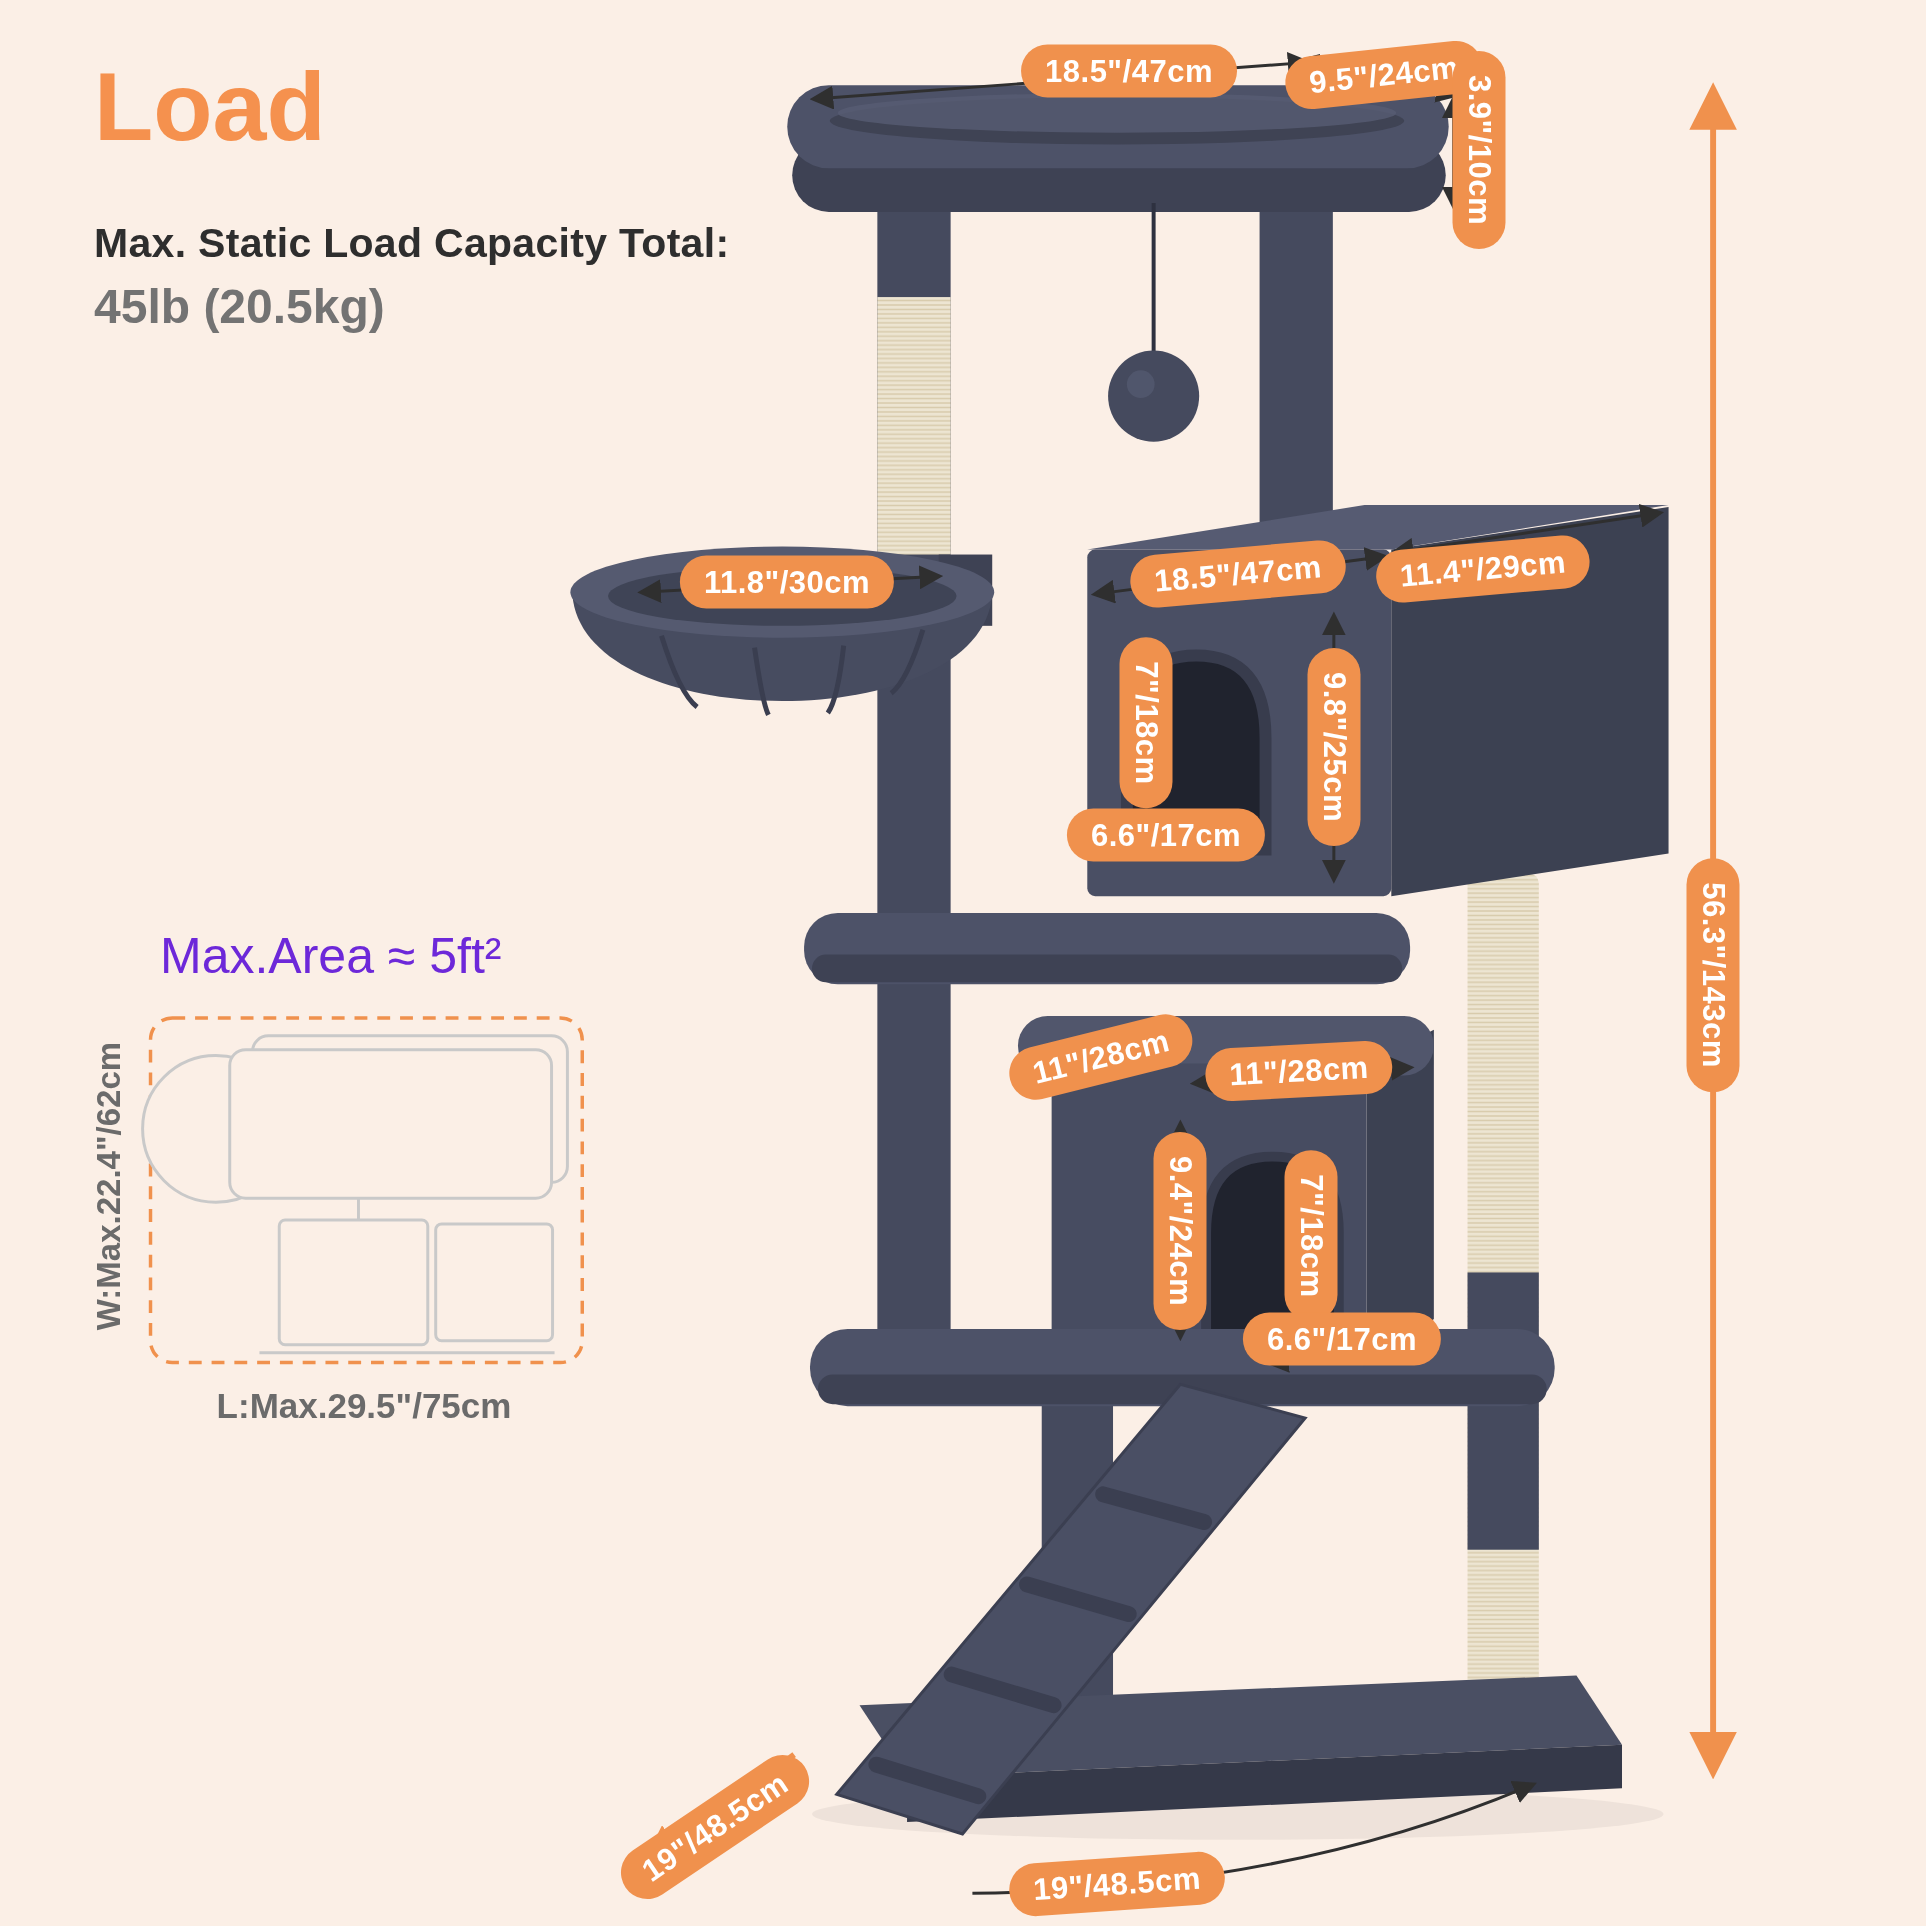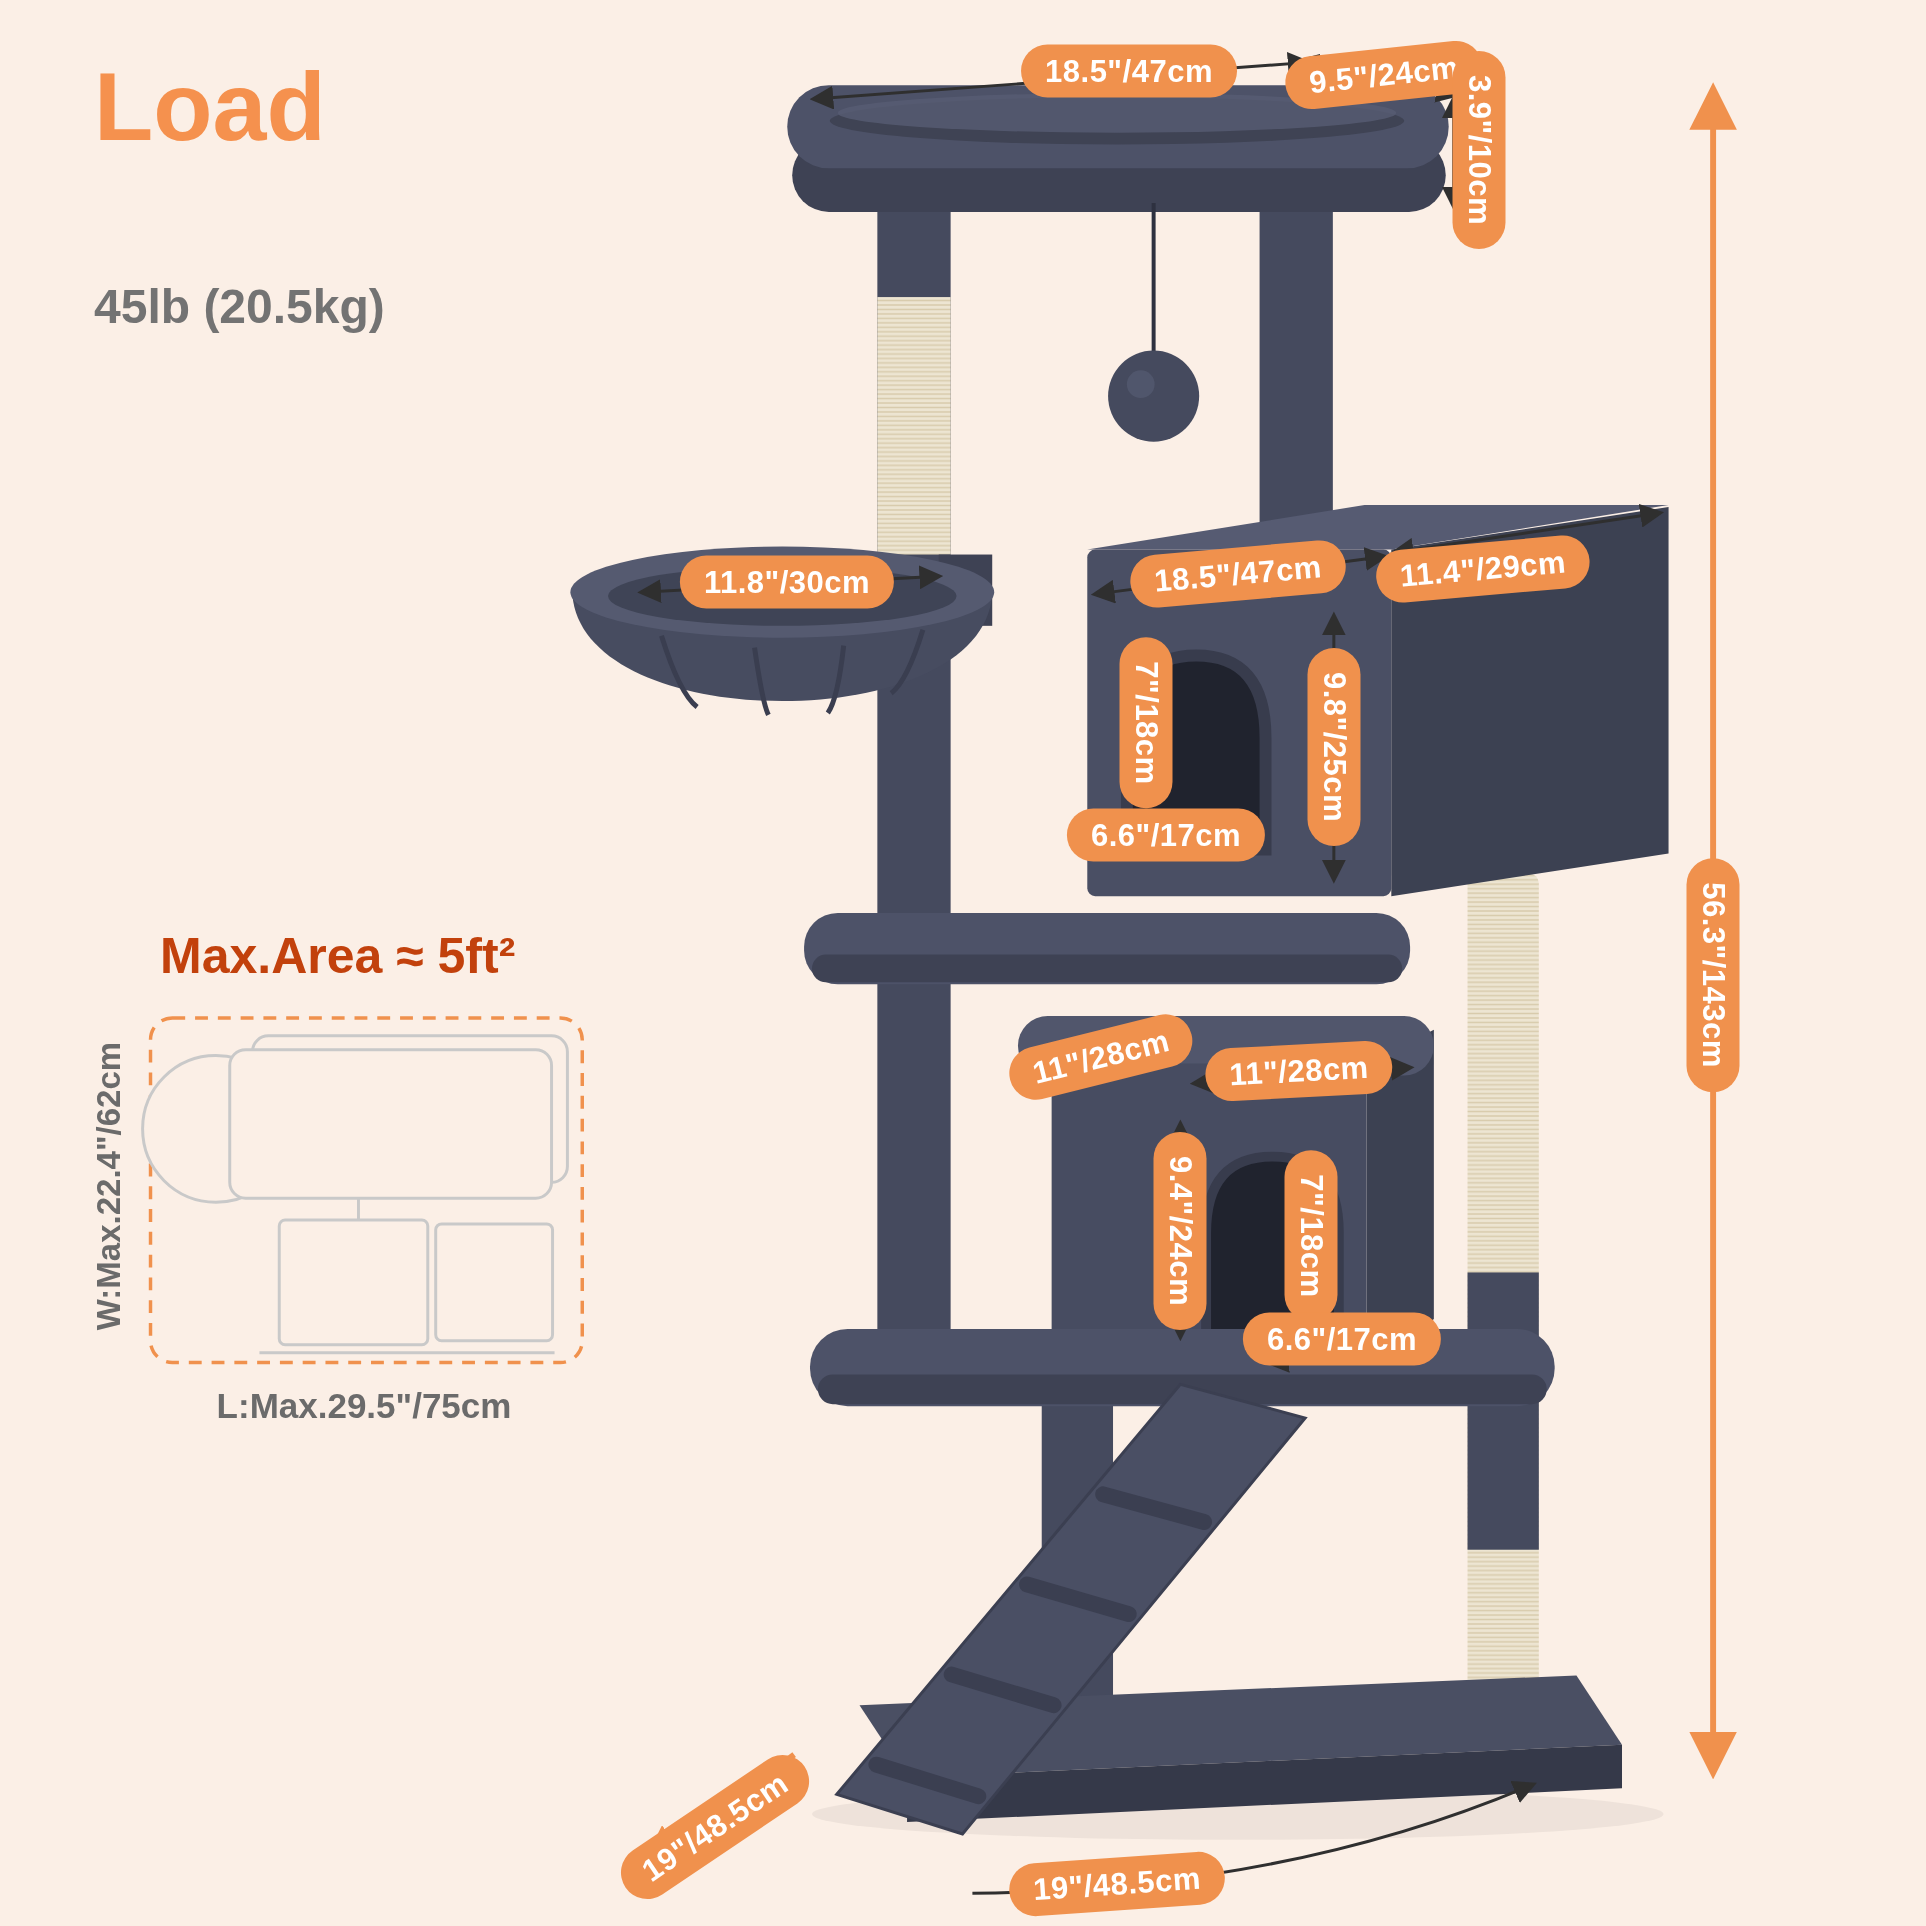--- a/index.html
+++ b/index.html
@@ -14,21 +14,21 @@
     transform:translate(-50%,-50%) rotate(var(--r,0deg));
     background:#F0914D; color:#ffffff;
     font-weight:bold; font-size:31px; line-height:1;
     padding:11px 24px; border-radius:50px;
     white-space:nowrap; letter-spacing:0.5px;
     z-index:5;
   }
   .h-size  { position:absolute; left:94px;  top:51px;  font-size:97px; font-weight:800; color:#F5914E; z-index:4; }
   .h-sub   { position:absolute; left:94px;  top:220px; font-size:41px; font-weight:700; color:#2E2E2E; letter-spacing:0.3px; z-index:4; }
   .h-cap   { position:absolute; left:94px;  top:279px; font-size:48px; font-weight:800; color:#737373; z-index:4; }
-  .h-area  { position:absolute; left:160px; top:927px; font-size:50px; font-weight:700; color:#c2410c; z-index:4; }
+  .h-area  { position:absolute; left:160px; top:927px; font-size:50px; font-weight:400; color:#6d28d9; z-index:4; }
   .lab-w   { position:absolute; left:109px; top:1186px; transform:translate(-50%,-50%) rotate(-90deg);
              font-size:33px; font-weight:700; color:#6B6B6B; white-space:nowrap; z-index:4; }
   .lab-l   { position:absolute; left:364px; top:1406px; transform:translate(-50%,-50%);
              font-size:35px; font-weight:700; color:#6B6B6B; white-space:nowrap; z-index:4; }
 </style>
 </head>
 <body>
 
 <div class="stage">
 
@@ -152,20 +152,21 @@
 
     <g stroke="#F0914D" stroke-width="6" fill="none">
       <path d="M1730,92 L1730,1788" marker-start="url(#mO)" marker-end="url(#mO)"></path>
     </g>
     <g stroke="#F0914D" stroke-width="6" fill="none">
       <path d="M802,1772 L652,1886" marker-end="url(#mO)"></path>
     </g>
   </svg>
 
   <div class="h-size">Load</div>
+  <div class="h-sub">Max. Static Load Capacity Total:</div>
   <div class="h-cap">45lb (20.5kg)</div>
   <div class="h-area">Max.Area ≈ 5ft²</div>
   <div class="lab-w">W:Max.22.4"/62cm</div>
   <div class="lab-l">L:Max.29.5"/75cm</div>
 
   <div class="pill" style="left:1129px; top:71px;">18.5"/47cm</div>
   <div class="pill" style="left:1384px; top:75px; --r:-6deg;">9.5"/24cm</div>
   <div class="pill" style="left:1479px; top:150px; --r:90deg;">3.9"/10cm</div>
   <div class="pill" style="left:787px;  top:582px;">11.8"/30cm</div>
   <div class="pill" style="left:1238px; top:574px; --r:-5deg;">18.5"/47cm</div>

